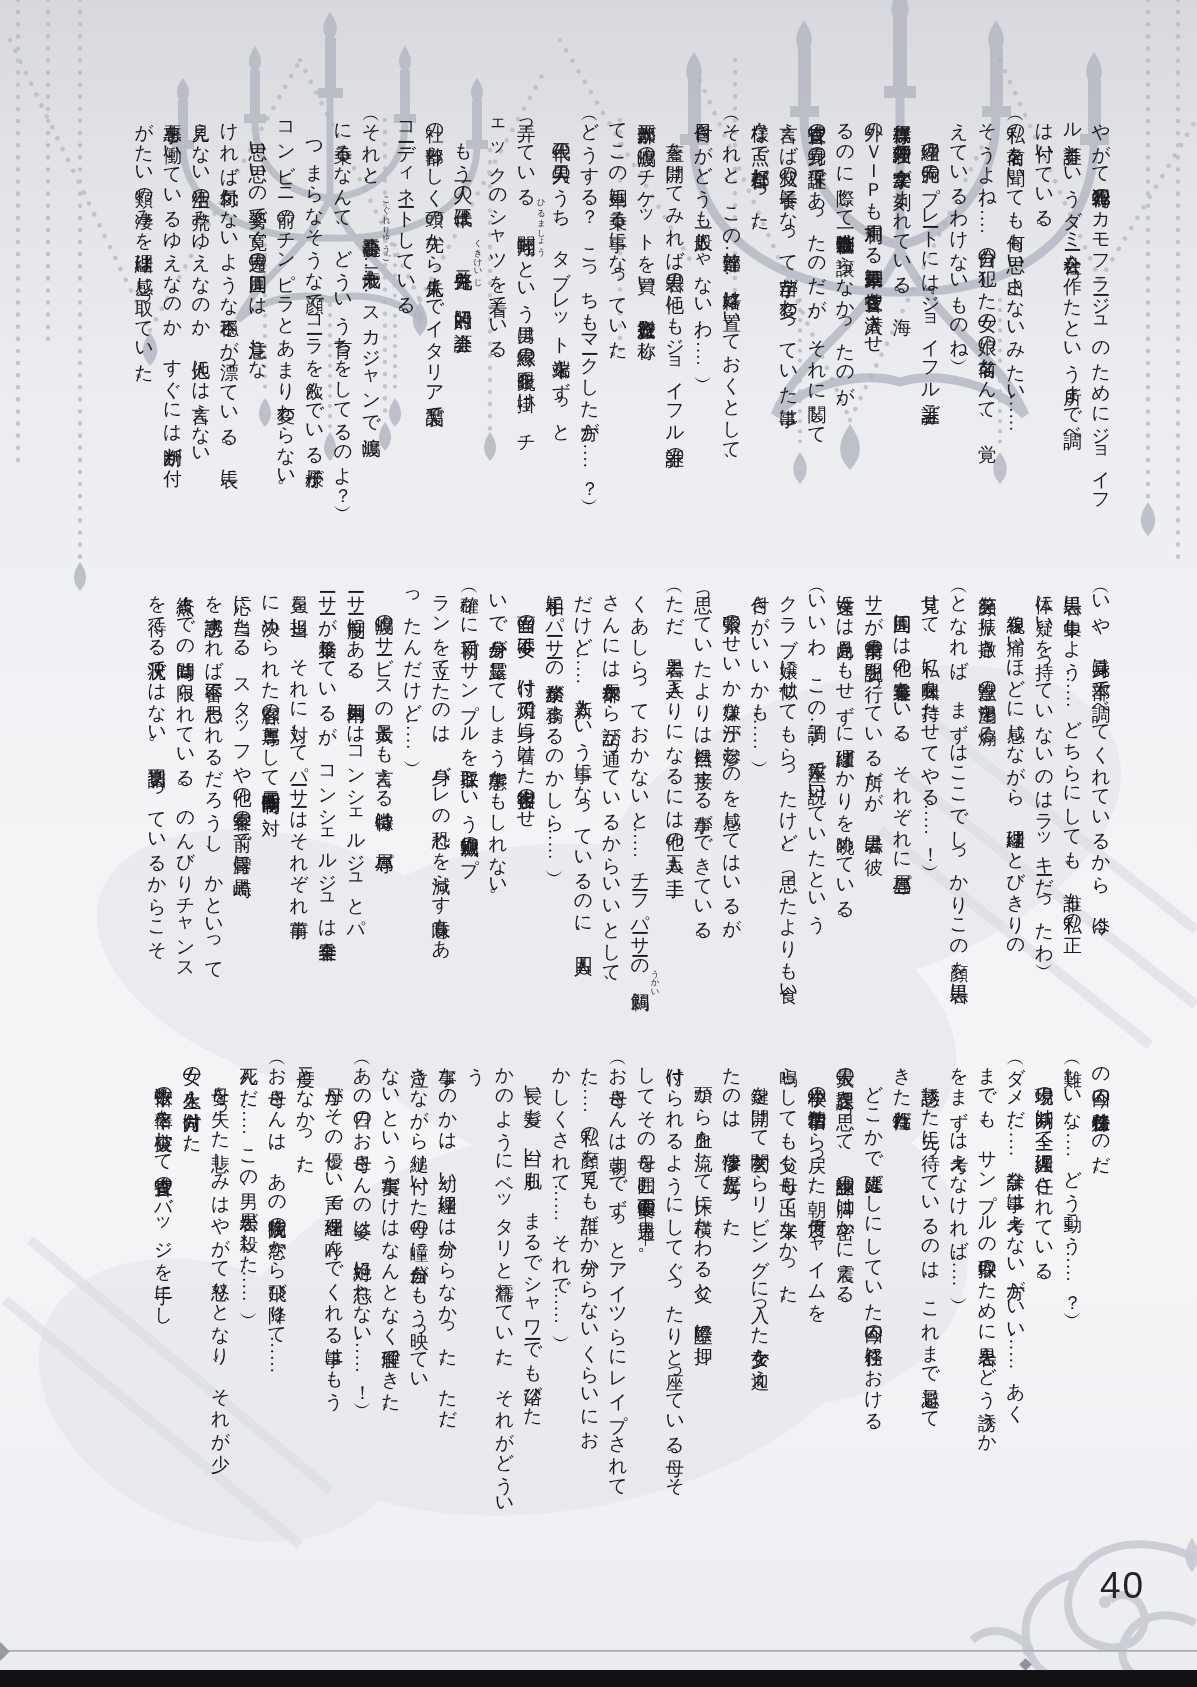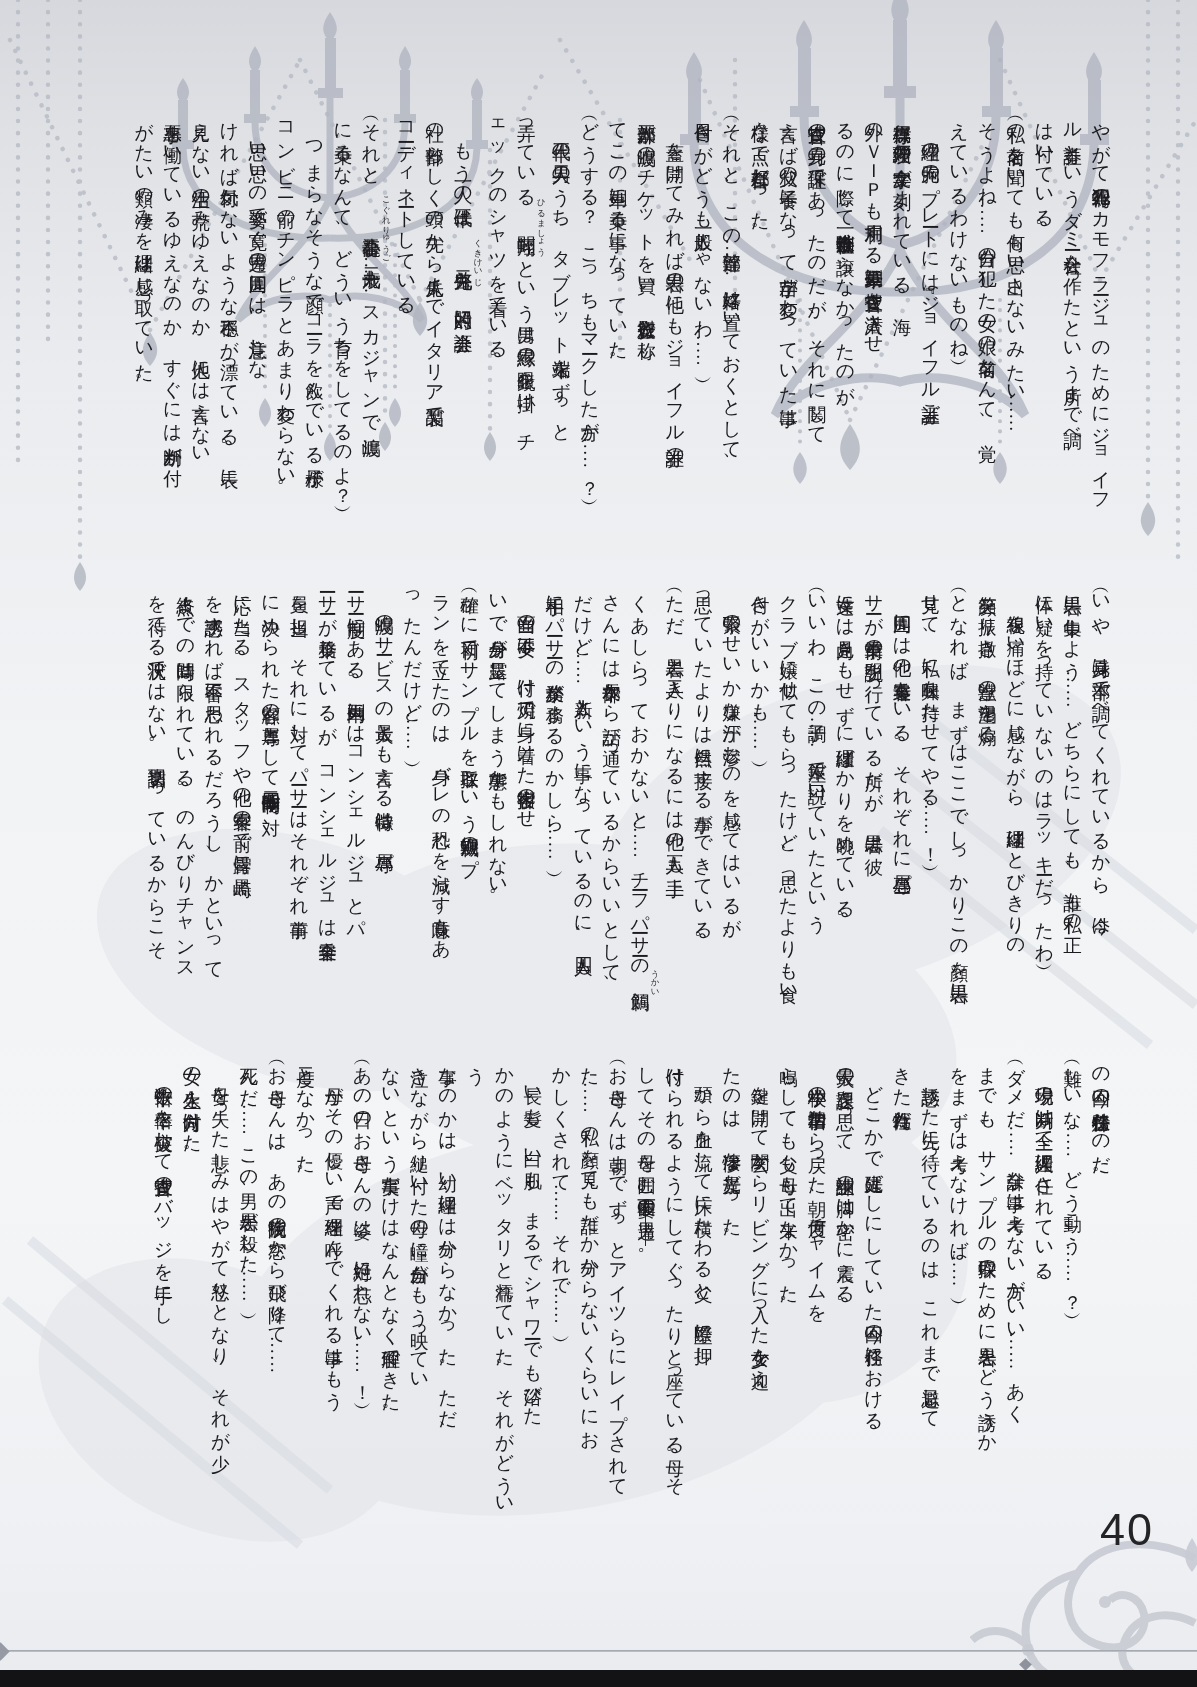--- a/index.html
+++ b/index.html
@@ -13,22 +13,22 @@
   ruby{ruby-align:center;}
   rt{font-size:8.5px;letter-spacing:0;color:#2a2a2e;}
   .row1{top:110px;}
   .row2{top:582px;}
   .row3{top:1054px;}
   .footer-rule{position:absolute;left:0;top:1650px;width:1197px;height:2px;
                background:linear-gradient(180deg,#9ca1aa,#c3c6cd);}
   .diamond{position:absolute;background:#959aa4;transform:rotate(45deg);}
   .diamond-left{left:-6px;top:1645px;width:13px;height:13px;}
   .diamond-right{left:1021px;top:1660px;width:9px;height:9px;background:#8d929c;}
-  .page-number{position:absolute;left:1100px;top:1504px;font-family:"Liberation Sans","DejaVu Sans",sans-serif;
-               font-size:45px;letter-spacing:2px;color:#242427;}
+  .page-number{position:absolute;left:1100px;top:1565px;font-family:"Liberation Sans","DejaVu Sans",sans-serif;
+               font-size:37px;letter-spacing:2px;color:#242427;}
   .bottom-bar{position:absolute;left:0;bottom:0;width:1197px;height:17px;background:#131315;}
 </style>
 </head>
 <body>
 
 <div class="page">
 
   <svg class="decor" style="left:0;top:0;" width="1197" height="620" viewBox="0 0 1197 620">
     <g stroke="#b7bbc5" fill="none" stroke-width="4.5" stroke-linecap="round" stroke-dasharray="0.1 12" opacity="0.8">
       <path d="M10,40 L150,330"></path>

